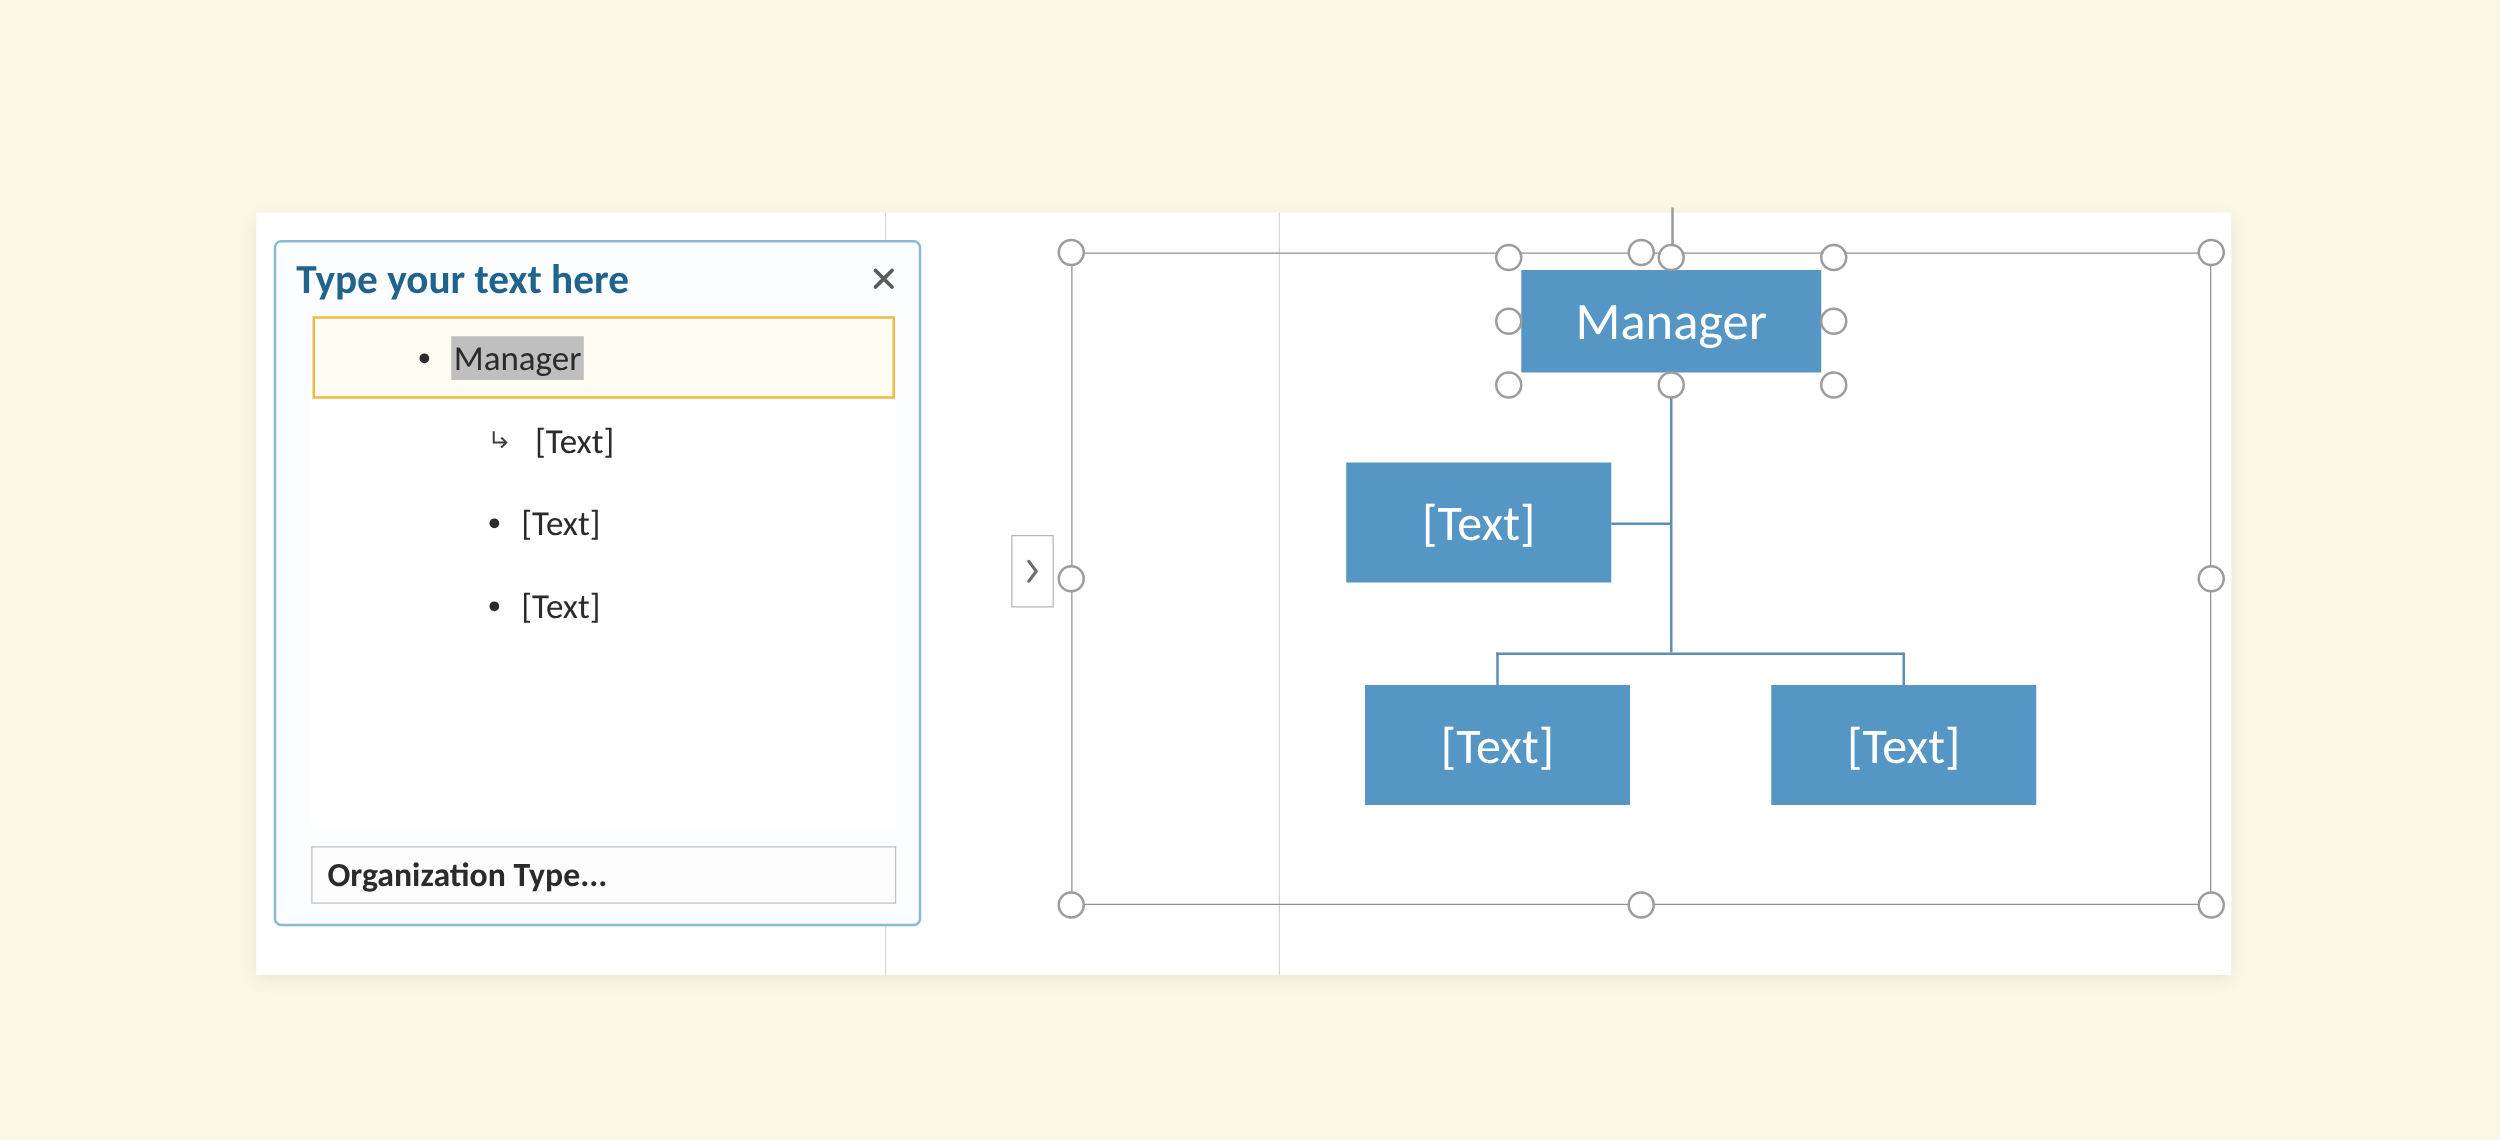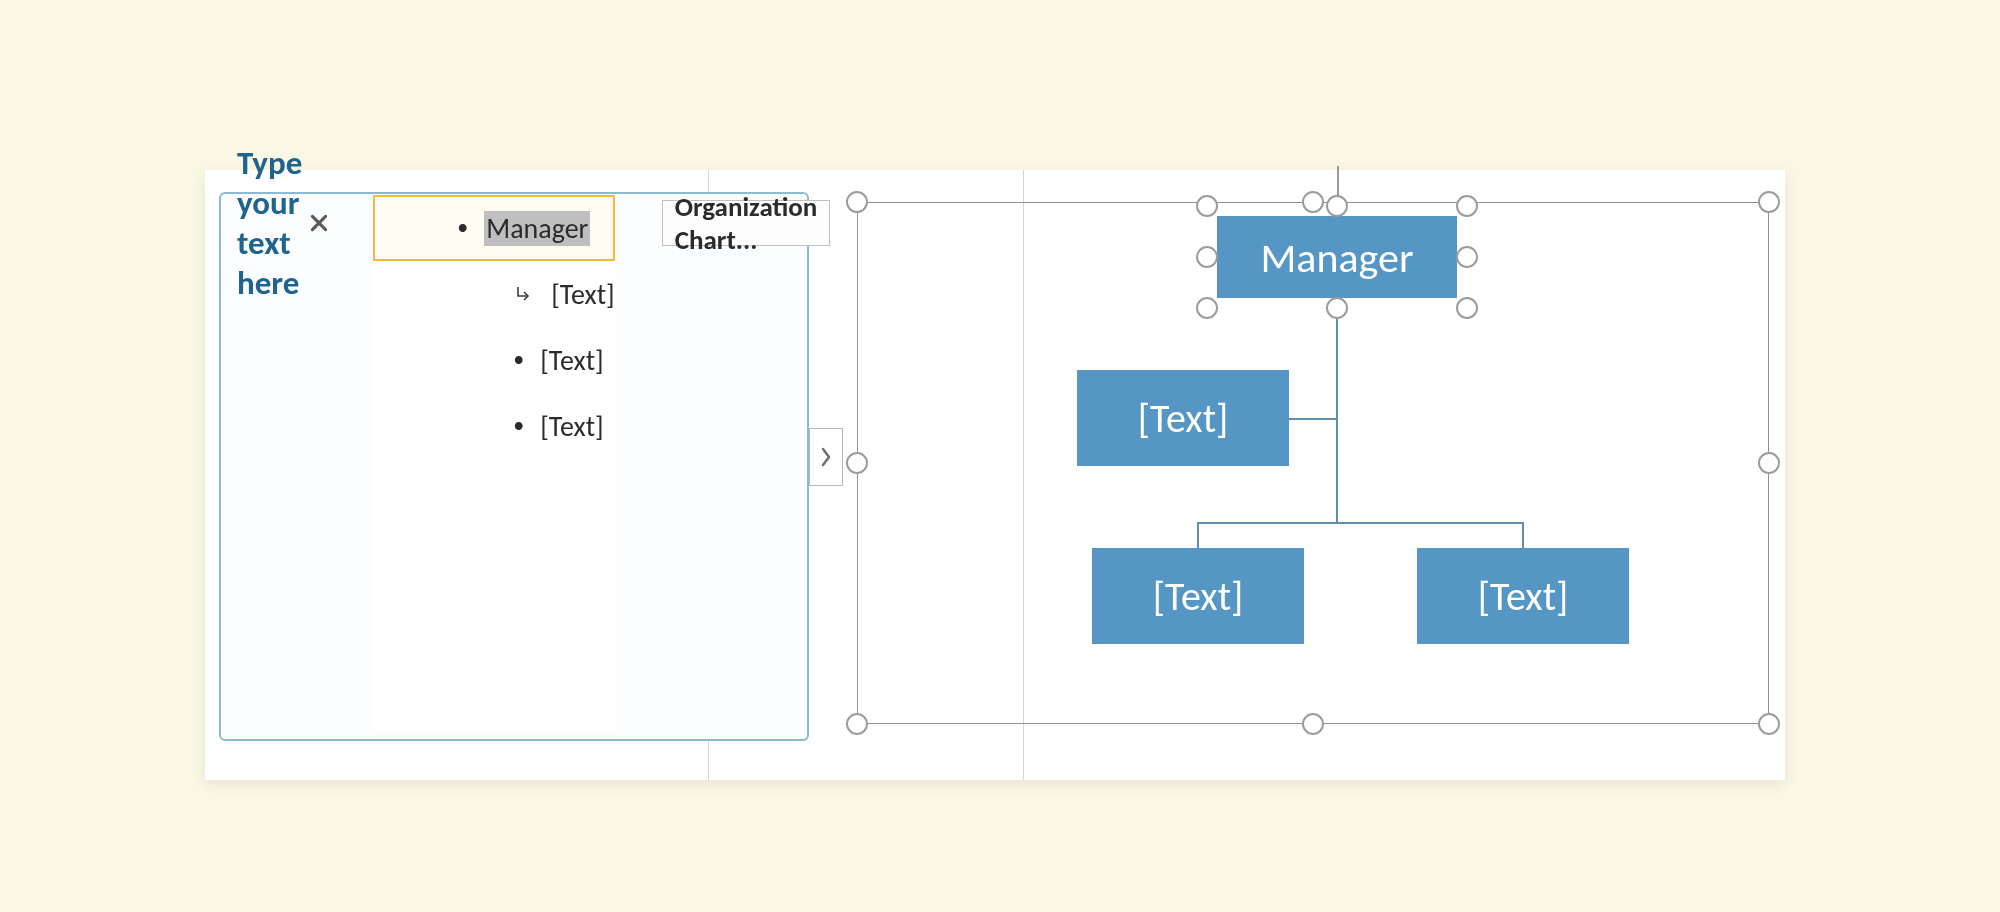--- a/index.html
+++ b/index.html
@@ -50,27 +50,27 @@
     border-left: 1px solid var(--doc-line);
   }
   .doc-vline.v1 { left: 503px; }
   .doc-vline.v2 { left: 818px; }
 
   
   .text-pane {
     position: absolute;
     left: 14px;
     top: 22px;
-    width: 590px;
+    width: 518px;
     height: 549px;
     border: 2px solid var(--panel-border);
     border-radius: 6px;
     background: #fbfdfe;
     display: flex;
-    flex-direction: row;
+    flex-direction: column;
   }
   .tp-header {
     display: flex;
     align-items: center;
     justify-content: space-between;
     padding: 6px 14px 6px 16px;
     height: 58px;
   }
   .tp-title {
     font-size: 33px;
@@ -272,21 +272,21 @@
         <span>[Text]</span>
       </div>
 
       <div class="tp-row tp-indent2">
         <span class="bullet">•</span>
         <span>[Text]</span>
       </div>
     </div>
 
     <div class="tp-footer">
-      <span>Organization Chart...</span>
+      <span>Organization Type...</span>
     </div>
   </section>
 
   <div class="collapse-handle">
     <svg width="14" height="24" viewBox="0 0 14 24" fill="none" stroke="currentColor" stroke-width="2.4" stroke-linecap="round" stroke-linejoin="round">
       <polyline points="4,4 10,12 4,20"></polyline>
     </svg>
 
   </div>
 

